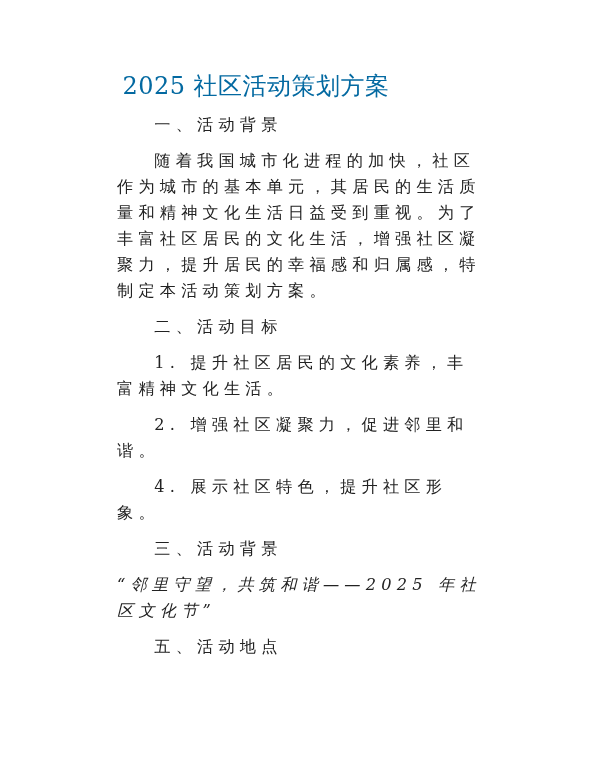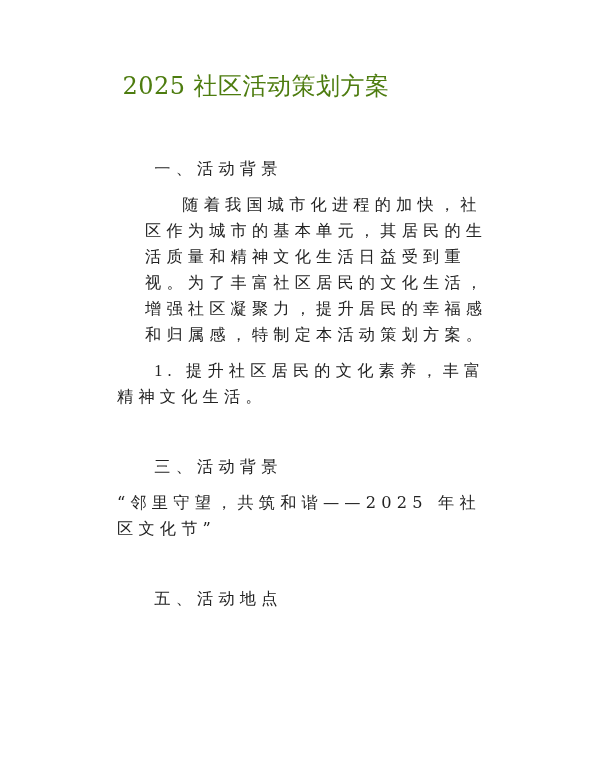--- a/index.html
+++ b/index.html
@@ -1,39 +1,42 @@
 <!DOCTYPE html>
 <html><head>
   <meta charset="utf-8">
   <style>
     html, body { margin: 0; padding: 0; background: #ffffff; }
     body { width: 600px; height: 776px; overflow: hidden; position: relative;
            font-family: "DejaVu Serif", "Liberation Serif", serif; color: #1a1a1a; }
     .page { position: absolute; left: 0; top: 0; width: 600px; height: 776px; background: #fff; }
     .title { position: absolute; top: 70px; left: 0; width: 512px; text-align: center;
-             font-size: 24px; letter-spacing: 0.5px; color: #4d7c0f; font-weight: normal; }
+             font-size: 24px; letter-spacing: 0.5px; color: #0369a1; font-weight: normal; }
     .body { position: absolute; left: 117px; top: 112px; width: 372px; font-size: 16.2px;
             line-height: 26px; letter-spacing: 5.2px; color: #222; }
     .p { margin: 0 0 10px 0; }
-    .indent { text-indent: 2.3em; margin-left: 28px; }
-    .h { text-indent: 2.3em; margin-top: 44px; }
-    .noind { text-indent: 0; }
-    .list { text-indent: 2.3em; font-family: Liberation Serif, serif; }
+    .indent { text-indent: 2.3em; }
+    .h { text-indent: 2.3em; }
+    .noind { text-indent: 0; font-style: italic; }
+    .list { text-indent: 2.3em; }
   </style>
 </head>
 <body>
 
 <div class="page">
   <div class="title">2025 社区活动策划方案</div>
 
   <div class="body">
     <p class="p h">一、活动背景</p>
     <p class="p indent">随着我国城市化进程的加快，社区作为城市的基本单元，其居民的生活质量和精神文化生活日益受到重视。为了丰富社区居民的文化生活，增强社区凝聚力，提升居民的幸福感和归属感，特制定本活动策划方案。</p>
 
+    <p class="p h">二、活动目标</p>
     <p class="p list">1. 提升社区居民的文化素养，丰富精神文化生活。</p>
+    <p class="p list">2. 增强社区凝聚力，促进邻里和谐。</p>
+    <p class="p list">4. 展示社区特色，提升社区形象。</p>
 
     <p class="p h">三、活动背景</p>
     <p class="p noind">“邻里守望，共筑和谐——2025 年社区文化节”</p>
 
 
     <p class="p h">五、活动地点</p>
 
   </div>
 </div>
 

